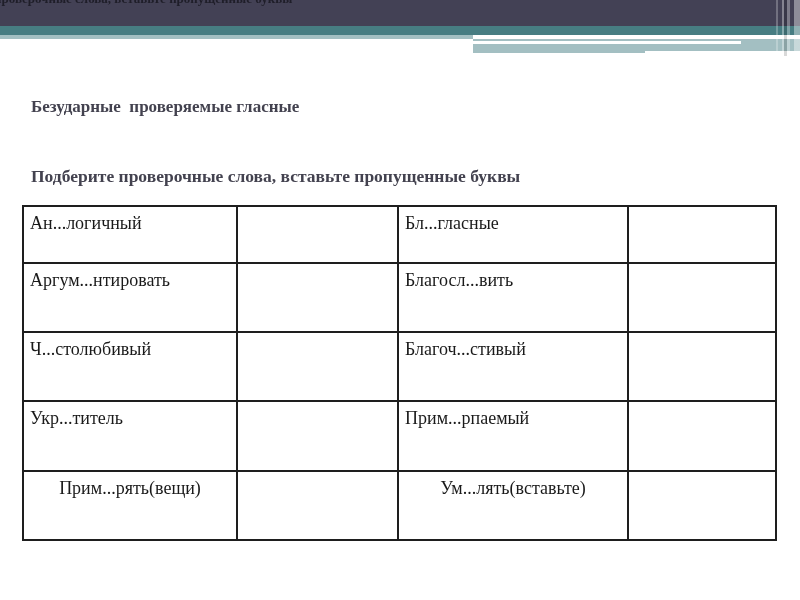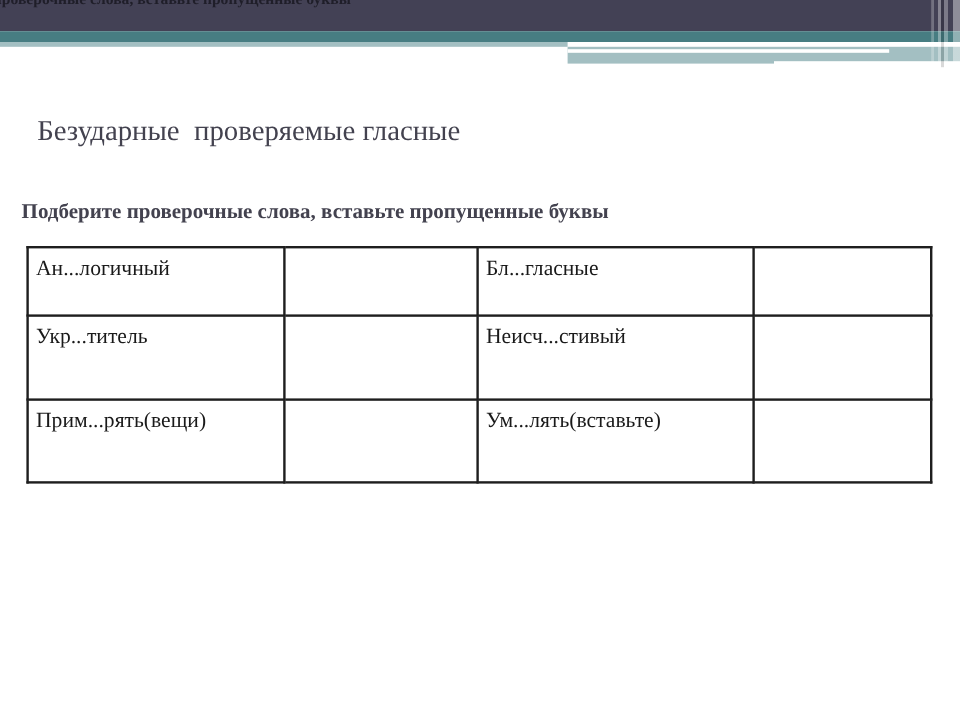--- a/index.html
+++ b/index.html
@@ -44,25 +44,25 @@
         rgba(255,255,255,0.25) 0px, rgba(255,255,255,0.25) 2px,
         rgba(0,0,0,0) 2px, rgba(0,0,0,0) 6px,
         rgba(255,255,255,0.35) 6px, rgba(255,255,255,0.35) 8px,
         rgba(0,0,0,0.15) 8px, rgba(0,0,0,0.15) 11px,
         rgba(255,255,255,0.3) 11px, rgba(255,255,255,0.3) 14px,
         rgba(0,0,0,0) 14px, rgba(0,0,0,0) 18px,
         rgba(255,255,255,0.4) 18px, rgba(255,255,255,0.4) 24px);
     }
     .title {
       position: absolute; left: 31px; top: 97px;
-      font-size: 24px; font-weight: normal; color: #43424f;
+      font-size: 17px; font-weight: bold; color: #43424f;
       white-space: pre;
     }
     .subtitle {
-      position: absolute; left: 18px; top: 166px;
+      position: absolute; left: 31px; top: 166px;
       font-size: 17.5px; font-weight: bold; color: #43424f;
       white-space: nowrap;
       text-align: right;
     }
     table.task-table {
       position: absolute; left: 22px; top: 205px;
       border-collapse: collapse;
       table-layout: fixed;
       width: 753px;
       border-radius: 16px;
@@ -76,21 +76,21 @@
       overflow: hidden;
     }
     table.task-table col.c1 { width: 214px; }
     table.task-table col.c2 { width: 161px; }
     table.task-table col.c3 { width: 230px; }
     table.task-table col.c4 { width: 148px; }
     tr.r1 td { height: 49px; }
     tr.r2 td { height: 61px; }
     tr.r3 td { height: 61px; }
     tr.r4 td { height: 62px; }
-    tr.r5 td { height: 61px; }
+    tr.r5 td { height: 61px; text-align: center; }
   </style>
 </head>
 <body>
 
 <div class="top-bar">
   <div class="top-bar-text">проверочные слова, вставьте пропущенные буквы</div>
 </div>
 <div class="teal-band"></div>
 <div class="band-light-left"></div>
 <div class="band-light-right-2"></div>
@@ -108,24 +108,36 @@
       <col class="c3">
       <col class="c4">
   </colgroup>
   <tbody>
       <tr class="r1">
     <td>Ан...логичный</td>
     <td></td>
     <td>Бл...гласные</td>
     <td></td>
   </tr>
+  <tr class="r2">
+    <td>Аргум...нтировать</td>
+    <td></td>
+    <td>Благосл...вить</td>
+    <td></td>
+  </tr>
+  <tr class="r3">
+    <td>Ч...столюбивый</td>
+    <td></td>
+    <td>Благоч...стивый</td>
+    <td></td>
+  </tr>
   <tr class="r4">
     <td>Укр...титель</td>
     <td></td>
-    <td>Неисч...стивый</td>
+    <td>Прим...рпаемый</td>
     <td></td>
   </tr>
   <tr class="r5">
     <td>Прим...рять(вещи)</td>
     <td></td>
     <td>Ум...лять(вставьте)</td>
     <td></td>
   </tr>
 </tbody>
   </table>

